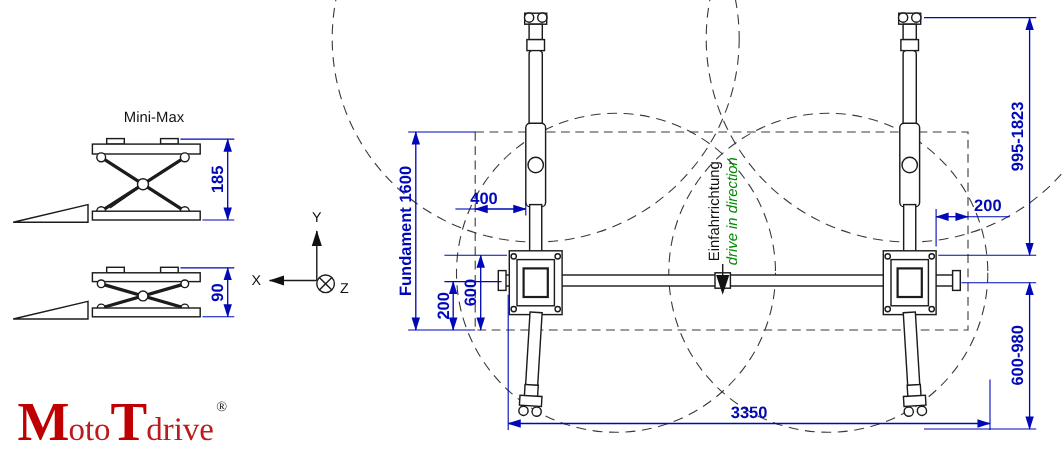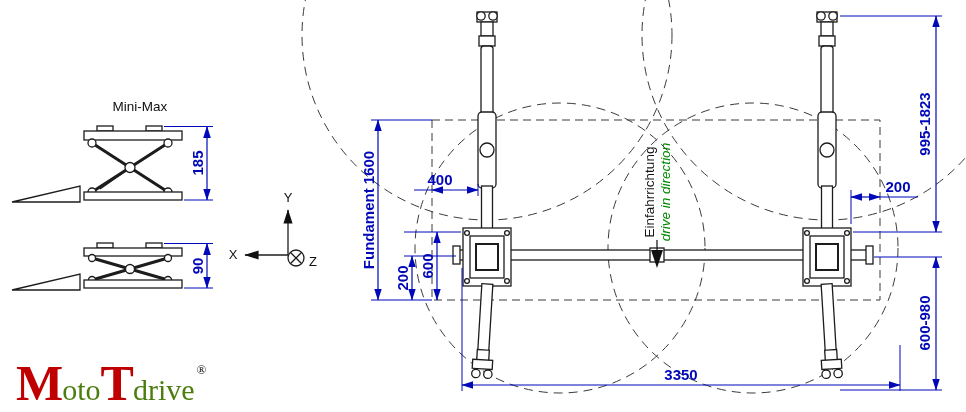--- a/index.html
+++ b/index.html
@@ -22,21 +22,21 @@
   .dimtxt{fill:#0008b8;font-size:15px;font-weight:bold;}
   .lbl{fill:#111;font-size:13.5px;}
   .axlbl{fill:#111;font-size:13px;}
   .dirde{fill:#111;font-size:13.5px;}
   .diren{fill:#008a00;font-size:13.5px;font-style:italic;}
 
   
   .logo{position:absolute;left:16px;bottom:4px;white-space:nowrap;
         font-family:"Liberation Serif",serif;line-height:1;}
   .logo-big{font-size:50px;font-weight:bold;color:#c00000;letter-spacing:-1px;}
-  .logo-small{font-size:30px;color:#4d7c0f;}
+  .logo-small{font-size:30px;color:#b91c1c;}
   .logo-reg{font-size:13px;color:#161616;vertical-align:26px;margin-left:2px;}
 </style>
 </head>
 <body>
 
 <div class="stage">
 <svg width="966" height="412" viewBox="0 0 966 412">
   <defs>
     <marker id="ar" viewBox="0 0 10 8" refX="9.5" refY="4" markerWidth="10" markerHeight="8" orient="auto-start-reverse">
       <path d="M0,0.8 L10,4 L0,7.2 Z" fill="#0008b8"></path>

